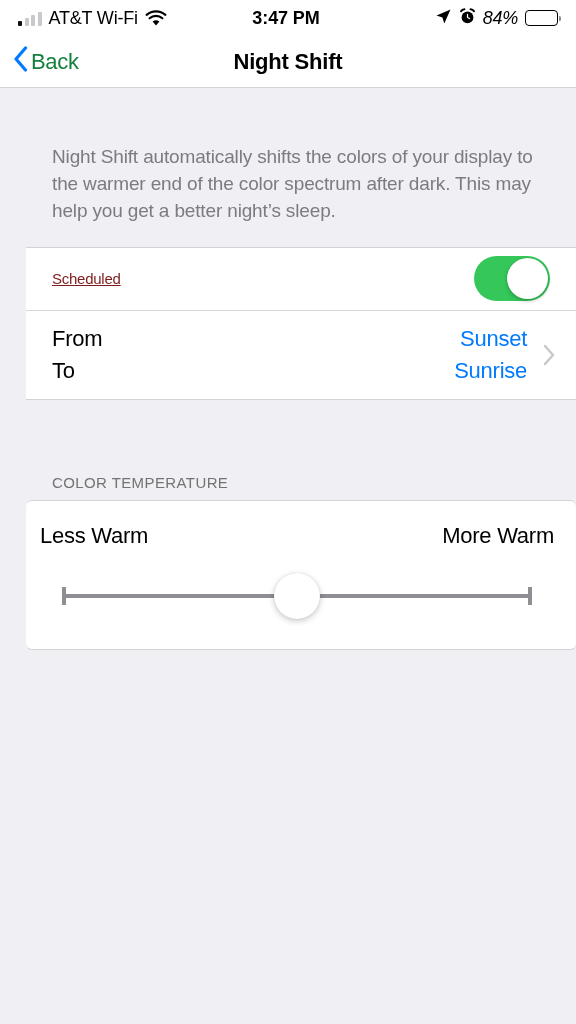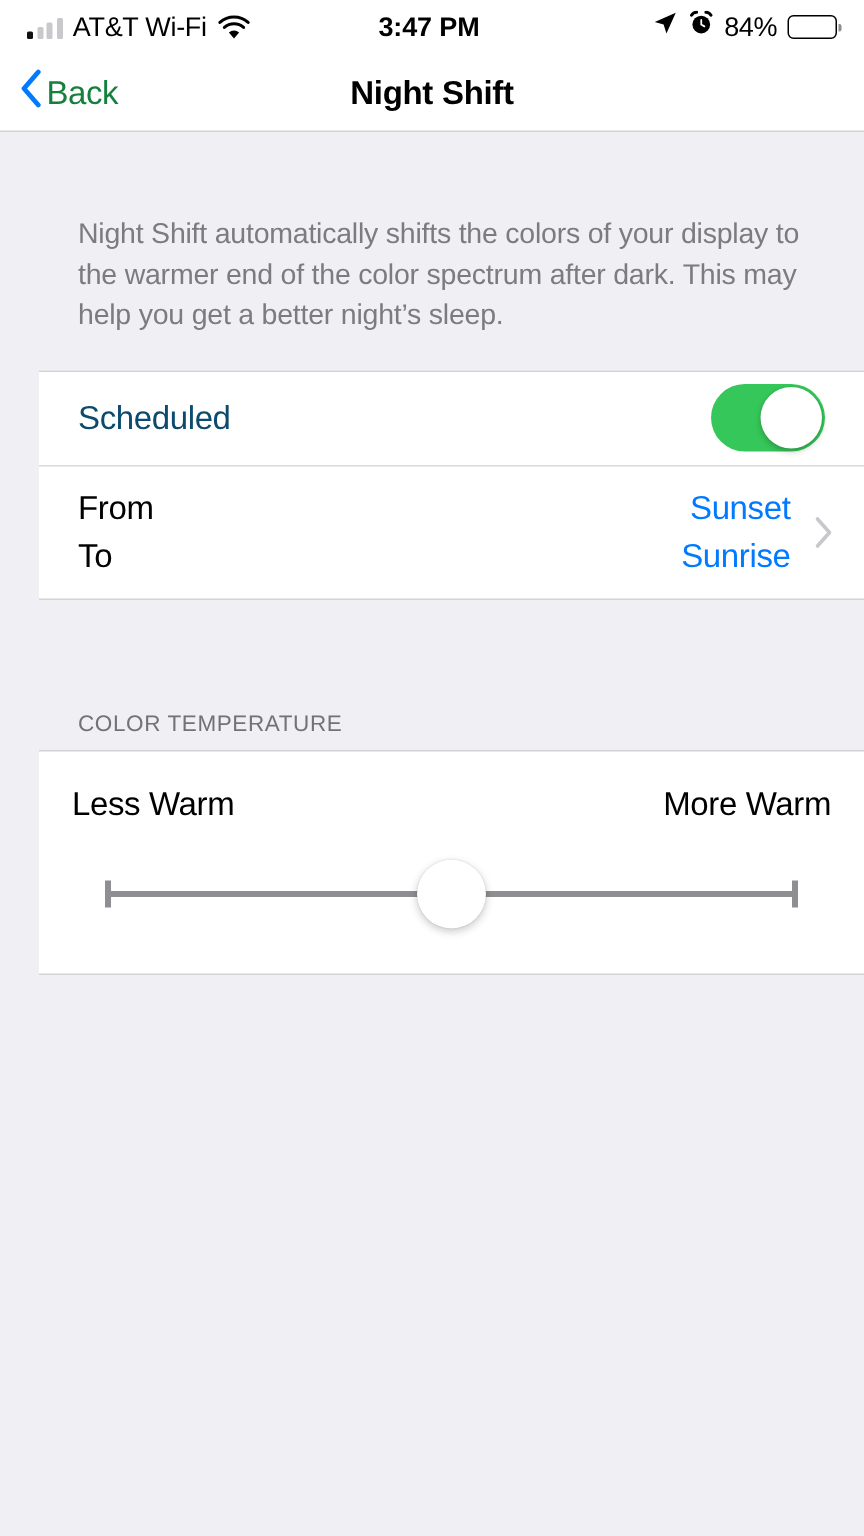--- a/index.html
+++ b/index.html
@@ -69,20 +69,21 @@
   .status-right {
     margin-left: auto;
     display: flex;
     align-items: center;
     gap: 7px;
   }
   .battery-pct {
     font-size: 18px;
     color: #000;
     letter-spacing: -0.3px;
+    font-style: italic;
   }
   .battery-icon {
     position: relative;
     width: 33px;
     height: 16px;
     border: 1.6px solid #000;
     border-radius: 4px;
     box-sizing: border-box;
     padding: 1.6px;
   }
@@ -153,23 +154,24 @@
   .row {
     display: flex;
     align-items: center;
     padding: 0 26px 0 26px;
     min-height: 62px;
     box-sizing: border-box;
     position: relative;
   }
   .row + .row { border-top: 1px solid #d8d8dc; }
   .row-label {
-    font-size: 22px;
-    color: #0c4a6e;
+    font-size: 15px;
+    color: #7f1d1d;
     letter-spacing: -0.25px;
+    text-decoration: underline;
   }
   .row-spacer { flex: 1; }
 
   
   .toggle {
     width: 76px;
     height: 45px;
     border-radius: 23px;
     position: relative;
     flex-shrink: 0;
@@ -231,21 +233,22 @@
     font-size: 15px;
     color: #737373;
     letter-spacing: 0.4px;
   }
 
   
   .slider-card {
     background: #ffffff;
     border-top: 1px solid #d3d3d6;
     border-bottom: 1px solid #d3d3d6;
-    padding: 22px 20px 30px 20px;
+    padding: 22px 20px 30px 12px;
+    border-radius: 6px;
   }
   .slider-captions {
     display: flex;
     justify-content: space-between;
     padding: 0 2px;
     margin-bottom: 24px;
   }
   .slider-captions span {
     font-size: 22px;
     color: #000;

